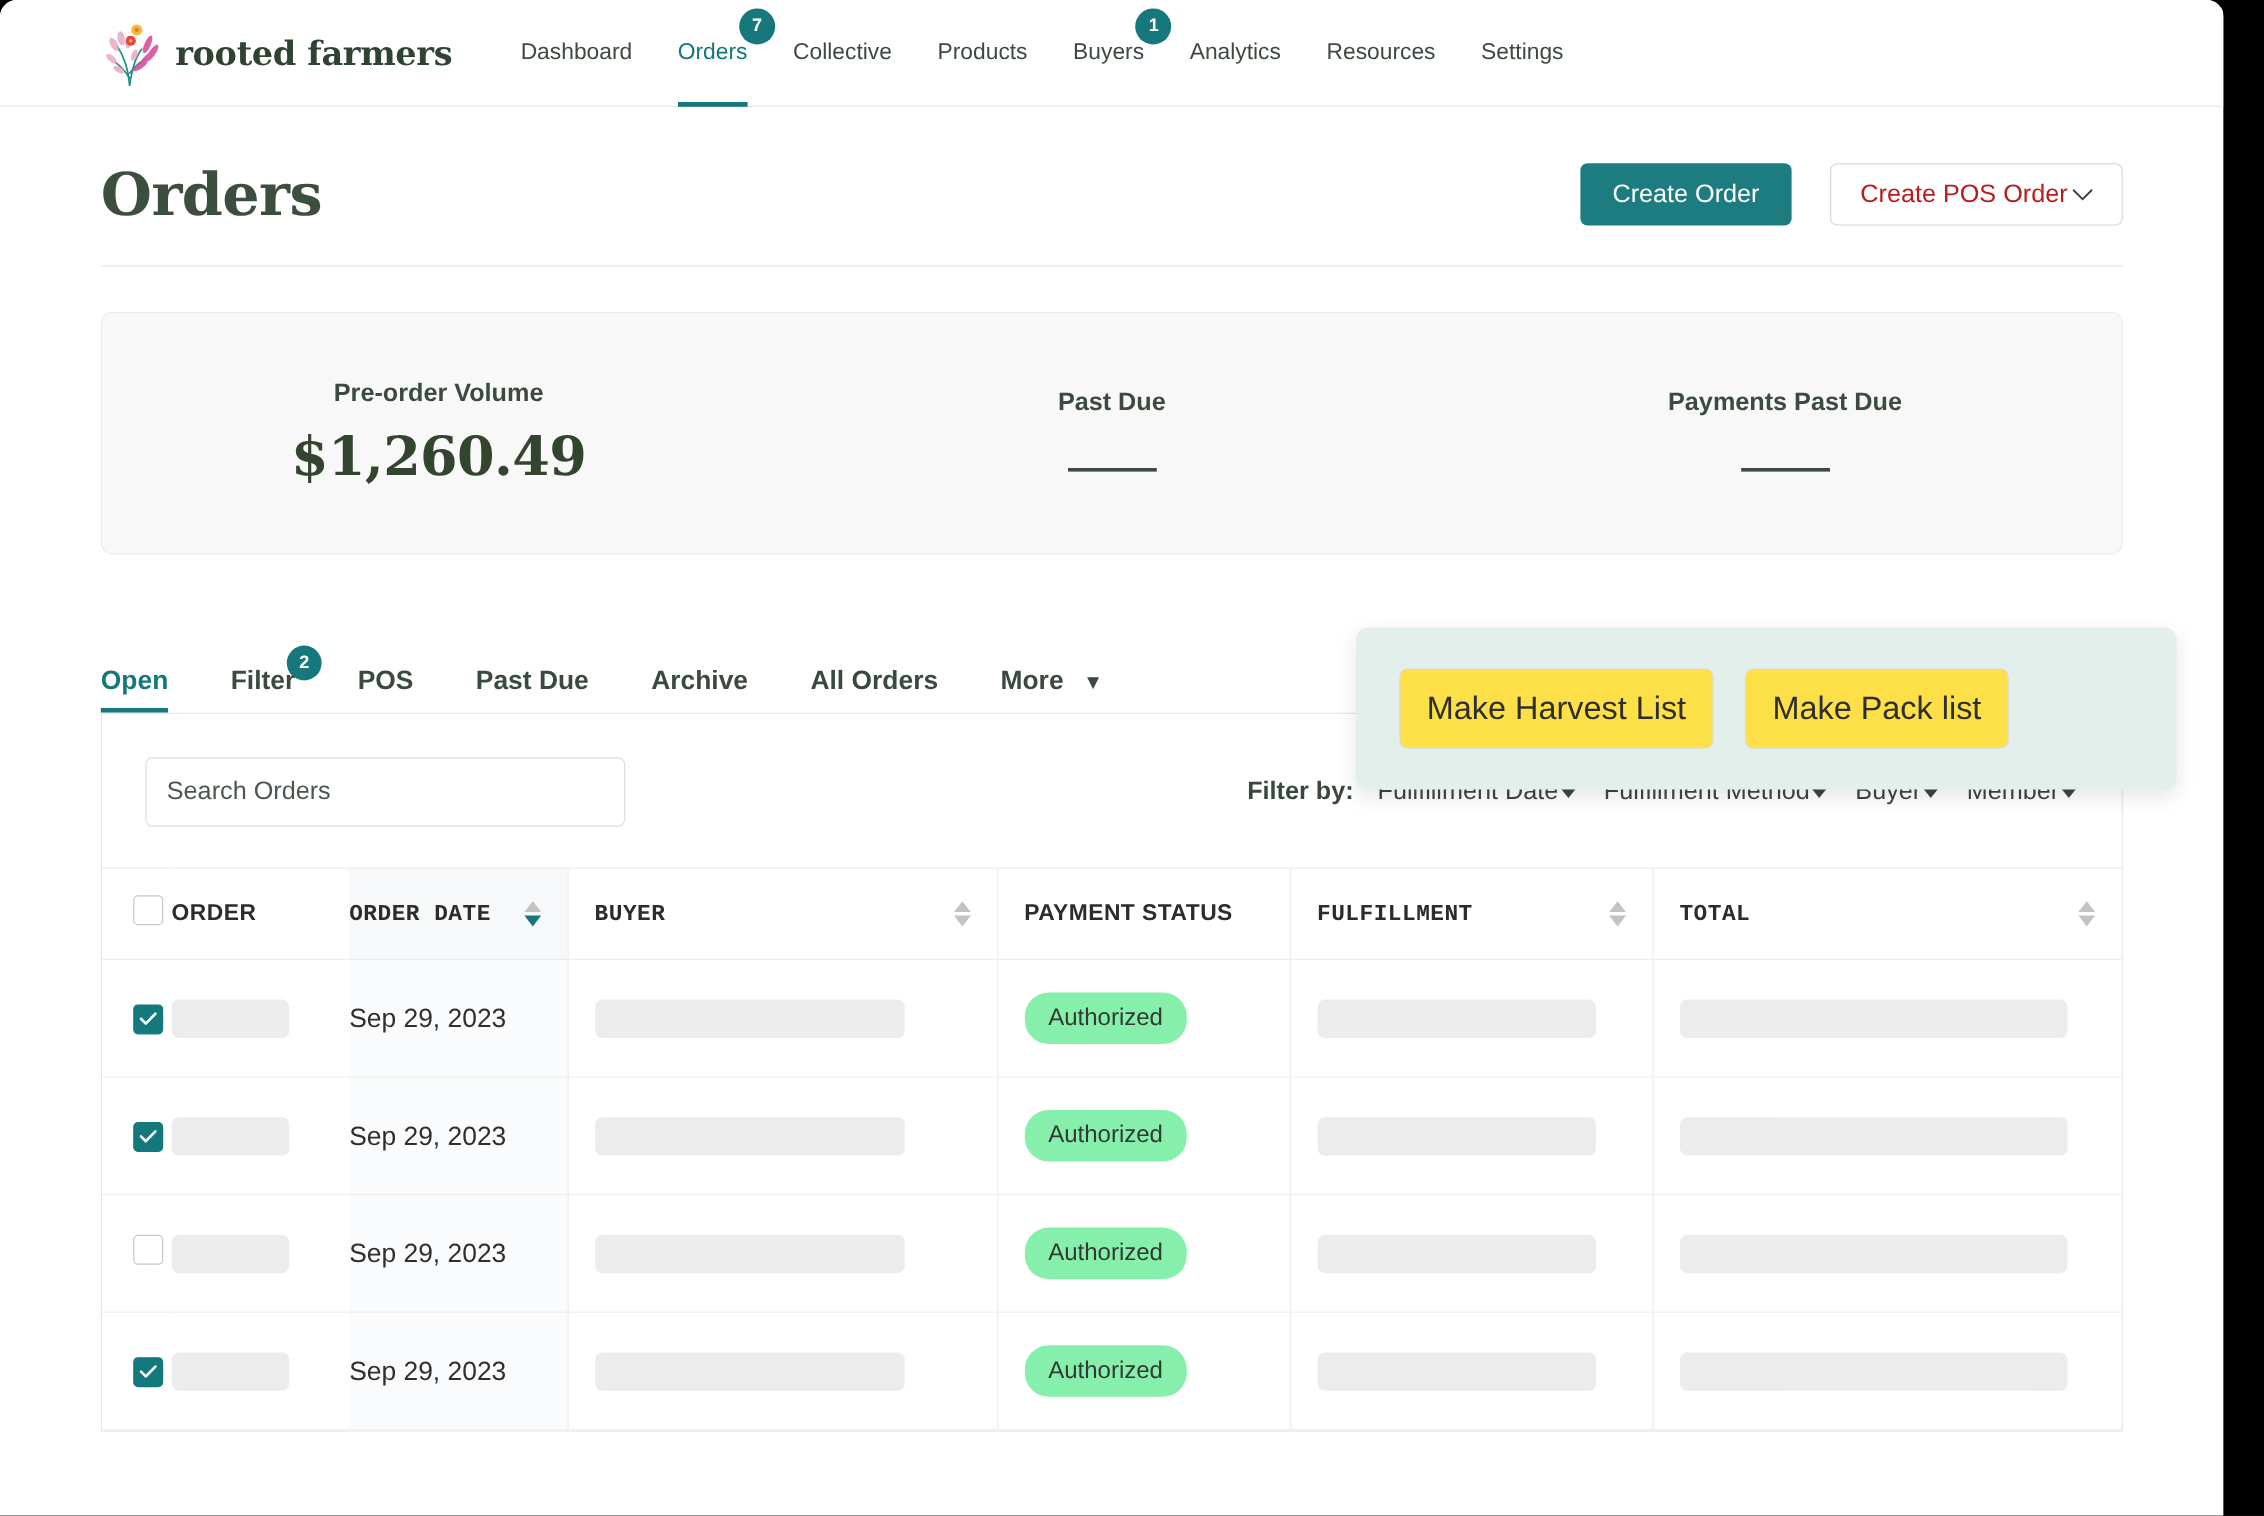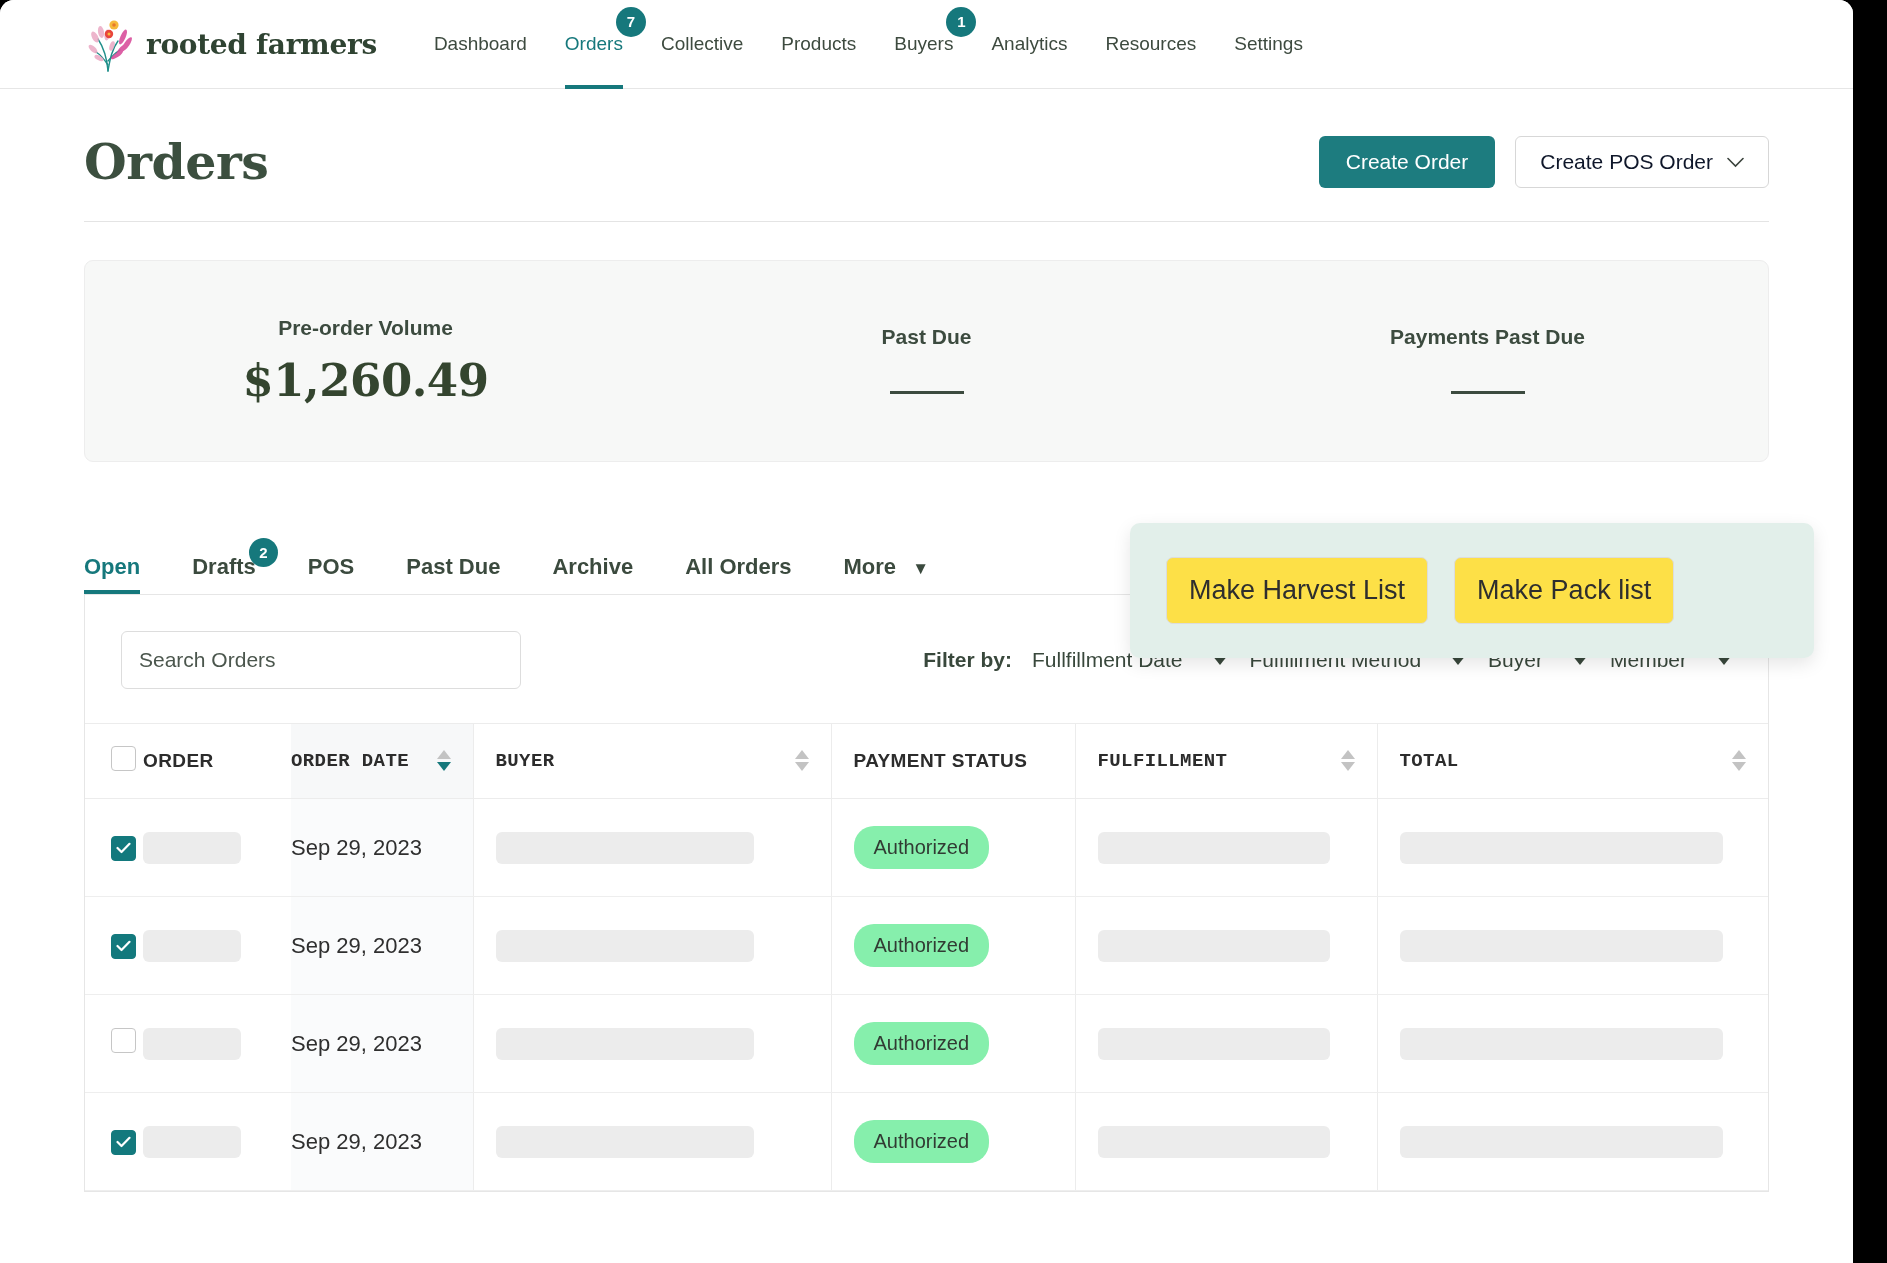--- a/index.html
+++ b/index.html
@@ -98,28 +98,29 @@
     color: #fff;
     border: none;
     border-radius: 6px;
     font-size: 21px;
     padding: 14px 27px;
     cursor: pointer;
     font-family: "Liberation Sans", sans-serif;
   }
   .btn-outline {
     background: #fff;
-    color: #0f172a;
+    color: #b91c1c;
     border: 1px solid #d7d7d7;
     border-radius: 6px;
     font-size: 21px;
     padding: 13px 24px;
     cursor: pointer;
-    display: flex; align-items: center; gap: 14px;
+    display: flex; align-items: center; gap: 4px;
     font-family: "Liberation Sans", sans-serif;
+    margin-left: 12px;
   }
   .chev { width: 17px; height: 11px; display:block; }
 
   
   .stats-card {
     margin: 38px 84px 0 84px;
     background: #f7f8f7;
     border: 1px solid #ededed;
     border-radius: 9px;
     height: 202px;
@@ -242,21 +243,21 @@
     font-size: 21px; font-weight: bold; color: #39483c; margin-right: 20px;
     white-space: nowrap;
     margin-left: 16px;
   }
   .filter-item {
     font-size: 21px;
     color: #39483c;
     margin-right: 22px;
     cursor: pointer;
     white-space: nowrap;
-    display: flex; align-items: center; gap: 29px;
+    display: flex; align-items: center; gap: 0;
   }
   .filter-item:last-child { margin-right: 0; }
   .tri-down {
     width: 0; height: 0;
     border-left: 8px solid transparent;
     border-right: 8px solid transparent;
     border-top: 10px solid #39483c;
   }
 
   table.orders { width: 100%; border-collapse: collapse; table-layout: fixed; }
@@ -423,21 +424,21 @@
       <div class="stat-label">Payments Past Due</div>
       <div class="stat-empty"></div>
     </div>
   </div>
 
   <div class="tabs-row">
     <div class="tab active">
       <span>Open</span>
     </div>
     <div class="tab">
-      <span>Drafts</span>
+      <span>Filter</span>
       <span class="tab-badge">2</span>
     </div>
     <div class="tab">
       <span>POS</span>
     </div>
     <div class="tab">
       <span>Past Due</span>
     </div>
     <div class="tab">
       <span>Archive</span>

